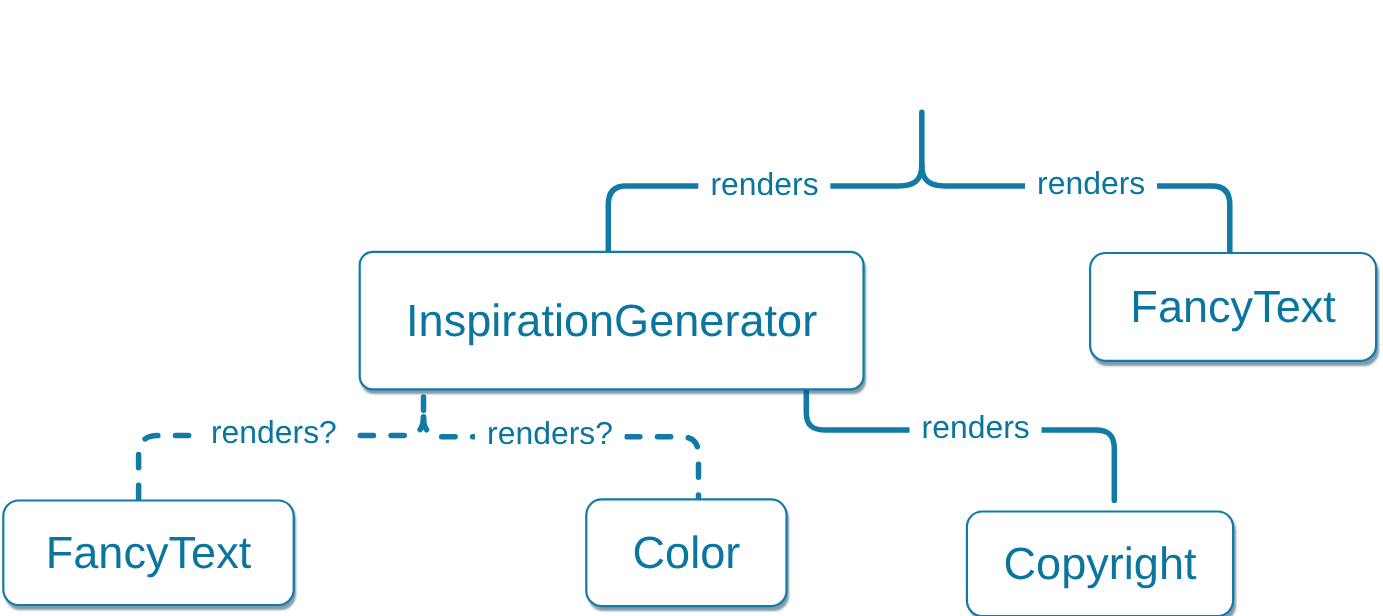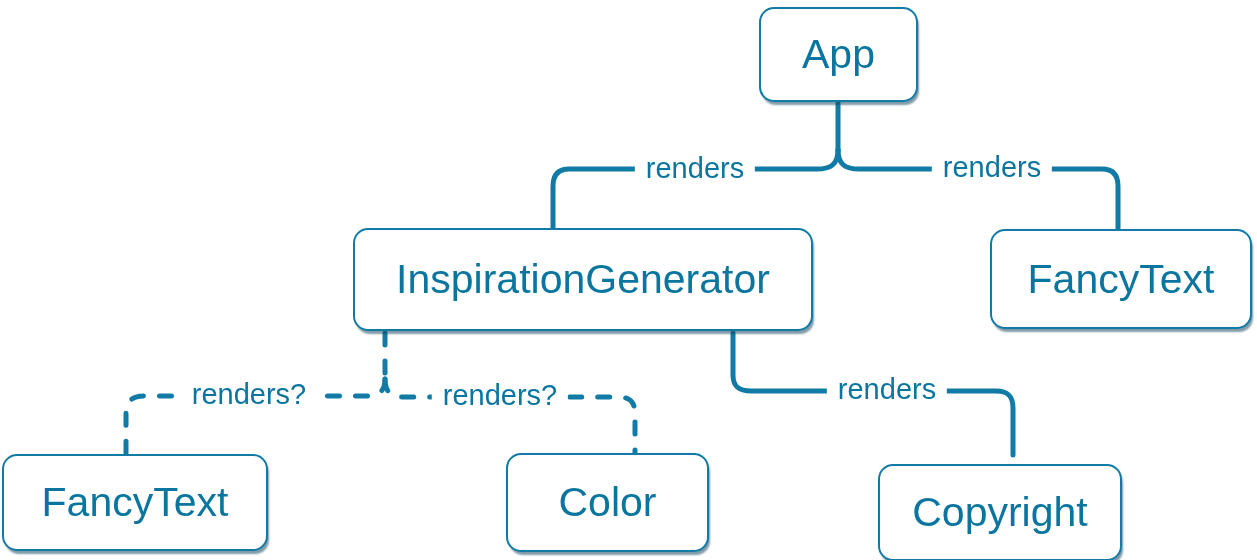--- a/index.html
+++ b/index.html
@@ -44,24 +44,24 @@
     background:var(--bg);
     padding:2px 11px;
     color:var(--text);
     font-size:29px;
     font-weight:400;
     white-space:nowrap;
     line-height:1.1;
   }
   
   .node-app{left:759px;top:7px;width:159px;height:95px;}
-  .node-ig{left:353px;top:228px;width:460px;height:103px;}
+  .node-ig{left:326px;top:228px;width:460px;height:127px;border-radius:13px;}
   .node-fancy-top{left:990px;top:229px;width:262px;height:100px;}
   .node-fancy-bottom{left:2px;top:454px;width:266px;height:97px;}
-  .node-color{left:506px;top:453px;width:203px;height:99px;}
+  .node-color{left:532px;top:453px;width:184px;height:99px;}
   .node-copyright{left:878px;top:464px;width:244px;height:97px;}
   
   .lbl-app-ig{left:695px;top:169px;}
   .lbl-app-fancy{left:992px;top:168px;}
   .lbl-ig-fancy{left:249px;top:395px;}
   .lbl-ig-color{left:500px;top:396px;}
   .lbl-ig-copyright{left:887px;top:390px;}
 </style>
 </head>
 <body>
@@ -80,23 +80,20 @@
     <path class="dashed" d="M 385 379 C 385 391 379 396 368 396 L 144 396 C 131 396 126 402 126 414 L 126 455"></path>
     <path class="dashed" d="M 385 379 C 385 392 391 397 403 397 L 618 397 C 630 397 635 402 635 414 L 635 454"></path>
   </svg>
 
   <div class="edge-label lbl-app-ig">renders</div>
   <div class="edge-label lbl-app-fancy">renders</div>
   <div class="edge-label lbl-ig-fancy">renders?</div>
   <div class="edge-label lbl-ig-color">renders?</div>
   <div class="edge-label lbl-ig-copyright">renders</div>
 
-  <div class="node node-app">
-    <span>App</span>
-  </div>
   <div class="node node-ig">
     <span>InspirationGenerator</span>
   </div>
   <div class="node node-fancy-top">
     <span>FancyText</span>
   </div>
   <div class="node node-fancy-bottom">
     <span>FancyText</span>
   </div>
   <div class="node node-color">

